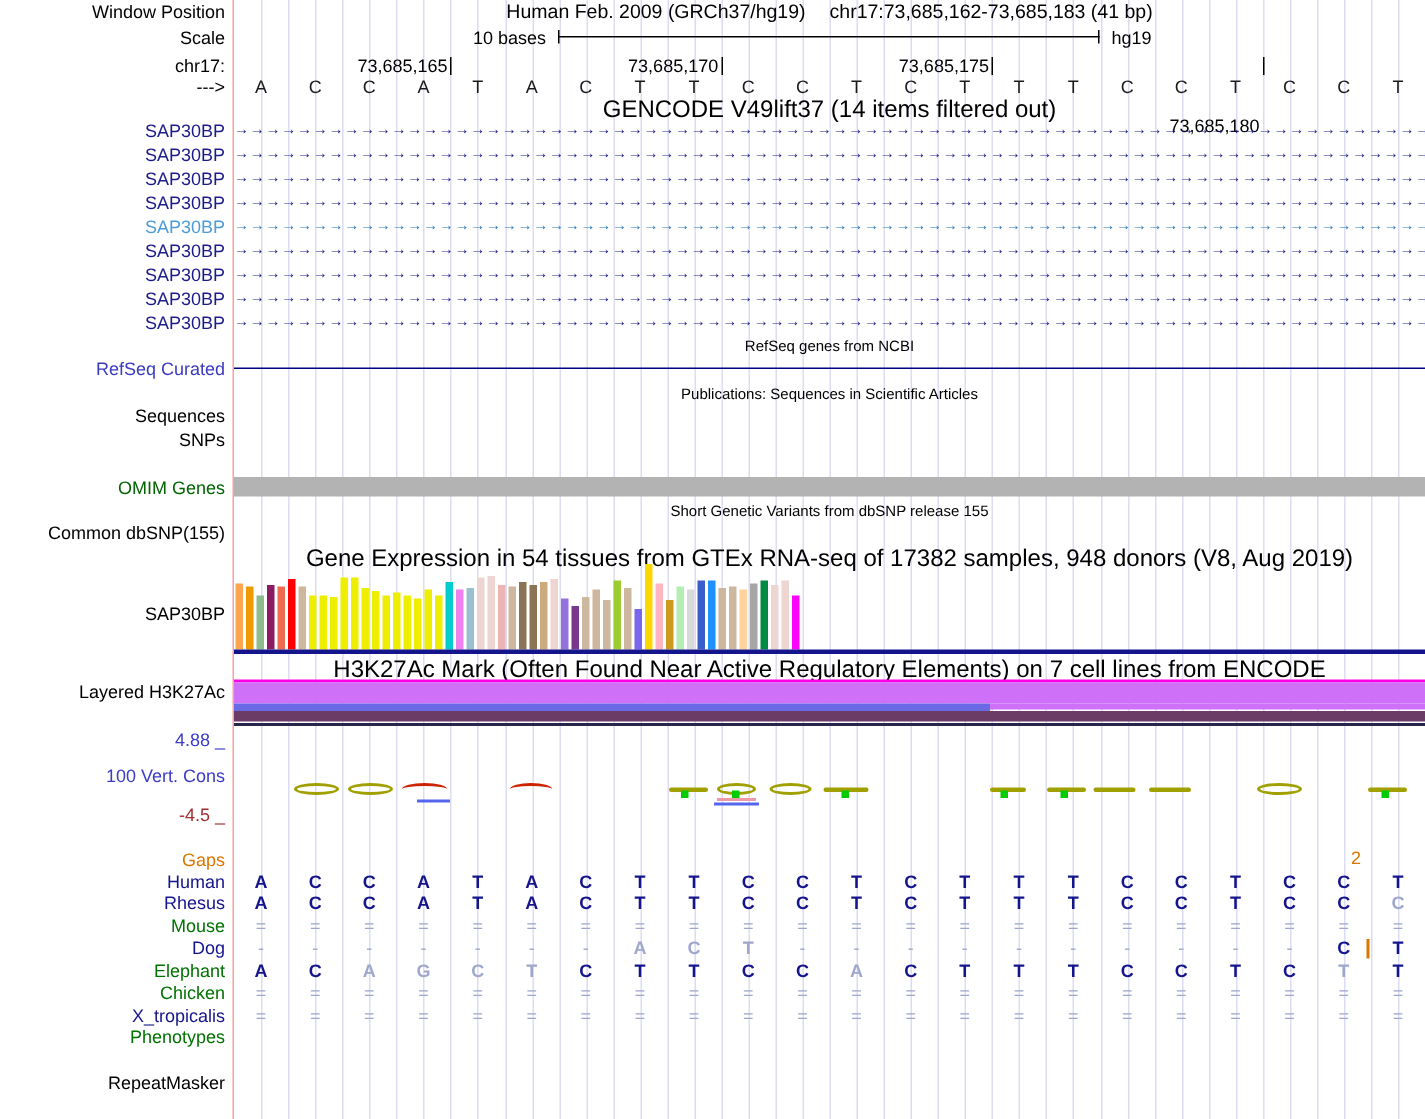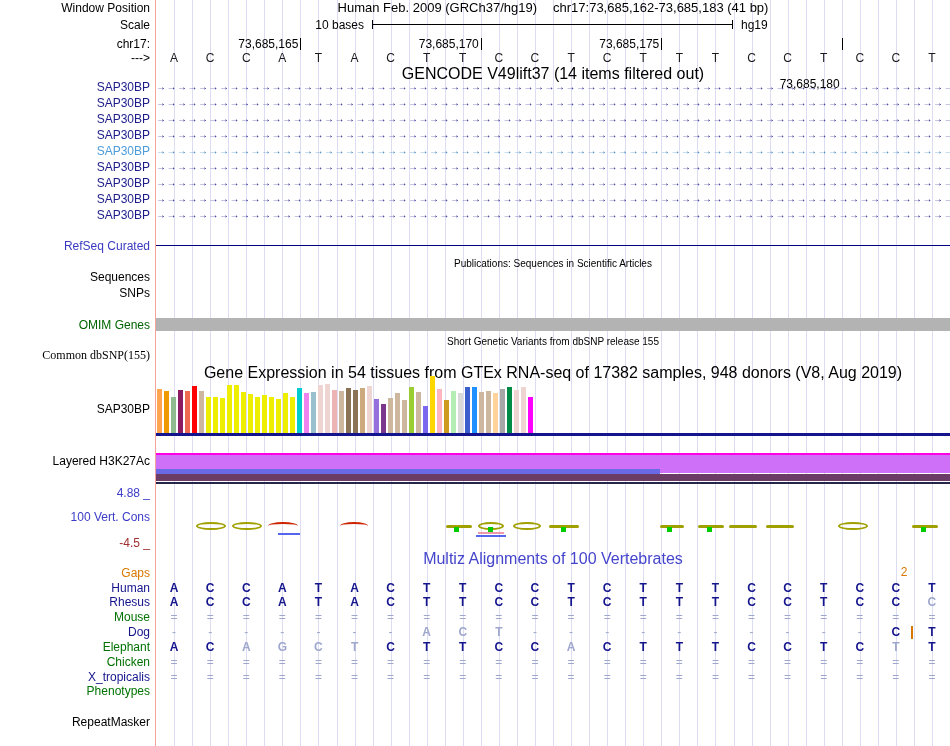--- a/index.html
+++ b/index.html
@@ -127,32 +127,33 @@
       <div style="position: absolute; left: 0px; top: 160px; width: 150px; text-align: right; font-size: 12px; line-height: 14px; color: rgb(27, 27, 138);">SAP30BP</div>
       <div style="position: absolute; left: 156px; top: 160px; width: 794px; height: 14px; line-height: 13px; font-size: 10px; letter-spacing: 0.5px; overflow: hidden; white-space: nowrap; color: rgb(27, 27, 138);">→→→→→→→→→→→→→→→→→→→→→→→→→→→→→→→→→→→→→→→→→→→→→→→→→→→→→→→→→→→→→→→→→→→→→→→→→→→→→→→→→→→→→→→→→→→→→→→</div>
       <div style="position: absolute; left: 0px; top: 176px; width: 150px; text-align: right; font-size: 12px; line-height: 14px; color: rgb(27, 27, 138);">SAP30BP</div>
       <div style="position: absolute; left: 156px; top: 176px; width: 794px; height: 14px; line-height: 13px; font-size: 10px; letter-spacing: 0.5px; overflow: hidden; white-space: nowrap; color: rgb(27, 27, 138);">→→→→→→→→→→→→→→→→→→→→→→→→→→→→→→→→→→→→→→→→→→→→→→→→→→→→→→→→→→→→→→→→→→→→→→→→→→→→→→→→→→→→→→→→→→→→→→→</div>
       <div style="position: absolute; left: 0px; top: 192px; width: 150px; text-align: right; font-size: 12px; line-height: 14px; color: rgb(27, 27, 138);">SAP30BP</div>
       <div style="position: absolute; left: 156px; top: 192px; width: 794px; height: 14px; line-height: 13px; font-size: 10px; letter-spacing: 0.5px; overflow: hidden; white-space: nowrap; color: rgb(27, 27, 138);">→→→→→→→→→→→→→→→→→→→→→→→→→→→→→→→→→→→→→→→→→→→→→→→→→→→→→→→→→→→→→→→→→→→→→→→→→→→→→→→→→→→→→→→→→→→→→→→</div>
       <div style="position: absolute; left: 0px; top: 208px; width: 150px; text-align: right; font-size: 12px; line-height: 14px; color: rgb(27, 27, 138);">SAP30BP</div>
       <div style="position: absolute; left: 156px; top: 208px; width: 794px; height: 14px; line-height: 13px; font-size: 10px; letter-spacing: 0.5px; overflow: hidden; white-space: nowrap; color: rgb(27, 27, 138);">→→→→→→→→→→→→→→→→→→→→→→→→→→→→→→→→→→→→→→→→→→→→→→→→→→→→→→→→→→→→→→→→→→→→→→→→→→→→→→→→→→→→→→→→→→→→→→→</div>
     </div>
 
+  <div class="ctitle small" style="top:226px;">RefSeq genes from NCBI</div>
   <div class="lbl" style="top:239px;color:#3A3AC0;">RefSeq Curated</div>
   <div class="abs" style="left:156px;top:245px;width:794px;height:1px;background:#000080;"></div>
 
   <div class="ctitle small" style="top:258px;">Publications: Sequences in Scientific Articles</div>
   <div class="lbl" style="top:270px;">Sequences</div>
   <div class="lbl" style="top:286px;">SNPs</div>
 
   <div class="abs" style="left:156px;top:318px;width:794px;height:13px;background:#B3B3B3;"></div>
   <div class="lbl" style="top:318px;color:#006400;">OMIM Genes</div>
 
   <div class="ctitle small" style="top:336px;">Short Genetic Variants from dbSNP release 155</div>
-  <div class="lbl" style="top:348px;font-family:Liberation Serif, serif;">Common dbSNP(155)</div>
+  <div class="lbl" style="top:348px;">Common dbSNP(155)</div>
 
   <div class="ctitle" style="top:366px;">Gene Expression in 54 tissues from GTEx RNA-seq of 17382 samples, 948 donors (V8, Aug 2019)</div>
   <div class="lbl" style="top:402px;">SAP30BP</div>
   <div id="gtex-bars">
       <div style="position: absolute; left: 157px; top: 389px; width: 5px; height: 44px; background: rgb(255, 165, 79);"></div>
       <div style="position: absolute; left: 164px; top: 391px; width: 5px; height: 42px; background: rgb(238, 154, 0);"></div>
       <div style="position: absolute; left: 171px; top: 397px; width: 5px; height: 36px; background: rgb(143, 188, 143);"></div>
       <div style="position: absolute; left: 178px; top: 390px; width: 5px; height: 43px; background: rgb(139, 28, 98);"></div>
       <div style="position: absolute; left: 185px; top: 391px; width: 5px; height: 42px; background: rgb(238, 106, 80);"></div>
       <div style="position: absolute; left: 192px; top: 386px; width: 5px; height: 47px; background: rgb(255, 0, 0);"></div>
@@ -200,20 +201,21 @@
       <div style="position: absolute; left: 486px; top: 391px; width: 5px; height: 42px; background: rgb(205, 183, 158);"></div>
       <div style="position: absolute; left: 493px; top: 393px; width: 5px; height: 40px; background: rgb(255, 211, 155);"></div>
       <div style="position: absolute; left: 500px; top: 389px; width: 5px; height: 44px; background: rgb(166, 166, 166);"></div>
       <div style="position: absolute; left: 507px; top: 387px; width: 5px; height: 46px; background: rgb(0, 139, 69);"></div>
       <div style="position: absolute; left: 514px; top: 390px; width: 5px; height: 43px; background: rgb(238, 213, 210);"></div>
       <div style="position: absolute; left: 521px; top: 387px; width: 5px; height: 46px; background: rgb(238, 213, 210);"></div>
       <div style="position: absolute; left: 528px; top: 397px; width: 5px; height: 36px; background: rgb(255, 0, 255);"></div>
     </div>
   <div class="abs" style="left:156px;top:433px;width:794px;height:3px;background:#14148C;"></div>
 
+  <div class="ctitle" style="top:440px;">H3K27Ac Mark (Often Found Near Active Regulatory Elements) on 7 cell lines from ENCODE</div>
   <div class="lbl" style="top:454px;">Layered H3K27Ac</div>
   <div id="h3k27ac-bars">
       <div style="position: absolute; left: 156px; top: 453px; width: 794px; height: 2px; background: rgb(255, 0, 230);"></div>
       <div style="position: absolute; left: 156px; top: 455px; width: 794px; height: 14px; background: rgb(206, 112, 248);"></div>
       <div style="position: absolute; left: 156px; top: 469px; width: 504px; height: 5px; background: rgb(106, 106, 230);"></div>
       <div style="position: absolute; left: 660px; top: 469px; width: 290px; height: 4px; background: rgb(206, 112, 248);"></div>
       <div style="position: absolute; left: 156px; top: 474px; width: 794px; height: 7px; background: rgb(107, 60, 102);"></div>
       <div style="position: absolute; left: 156px; top: 482px; width: 794px; height: 2px; background: rgb(38, 38, 74);"></div>
     </div>
 
@@ -239,21 +241,20 @@
       <div style="position: absolute; left: 667px; top: 527px; width: 5px; height: 5px; background: rgb(0, 204, 0);"></div>
       <div style="position: absolute; left: 698px; top: 525px; width: 26px; height: 3px; background: rgb(160, 160, 0); border-radius: 2px;"></div>
       <div style="position: absolute; left: 707px; top: 527px; width: 5px; height: 5px; background: rgb(0, 204, 0);"></div>
       <div style="position: absolute; left: 729px; top: 525px; width: 28px; height: 3px; background: rgb(160, 160, 0); border-radius: 2px;"></div>
       <div style="position: absolute; left: 766px; top: 525px; width: 28px; height: 3px; background: rgb(160, 160, 0); border-radius: 2px;"></div>
       <div style="position: absolute; left: 838px; top: 522px; width: 30px; height: 8px; border: 2px solid rgb(160, 160, 0); border-radius: 50%; box-sizing: border-box;"></div>
       <div style="position: absolute; left: 912px; top: 525px; width: 26px; height: 3px; background: rgb(160, 160, 0); border-radius: 2px;"></div>
       <div style="position: absolute; left: 921px; top: 527px; width: 5px; height: 5px; background: rgb(0, 204, 0);"></div>
     </div>
 
-  <div class="ctitle" style="top:552px;color:#4545CC;">Multiz Alignments of 100 Vertebrates</div>
   <div id="multiz-rows">
       <div style="position: absolute; left: 0px; top: 566px; width: 150px; text-align: right; font-size: 12px; line-height: 14px; color: rgb(217, 119, 0);">Gaps</div>
       <div style="position: absolute; left: 0px; top: 581px; width: 150px; text-align: right; font-size: 12px; line-height: 14px; color: rgb(20, 20, 140);">Human</div>
       <div style="position: absolute; left: 156px; top: 581px; width: 36.1px; text-align: center; font-size: 12px; line-height: 14px; font-weight: bold; color: rgb(20, 20, 140);">A</div>
       <div style="position: absolute; left: 192.1px; top: 581px; width: 36.1px; text-align: center; font-size: 12px; line-height: 14px; font-weight: bold; color: rgb(20, 20, 140);">C</div>
       <div style="position: absolute; left: 228.2px; top: 581px; width: 36.1px; text-align: center; font-size: 12px; line-height: 14px; font-weight: bold; color: rgb(20, 20, 140);">C</div>
       <div style="position: absolute; left: 264.3px; top: 581px; width: 36.1px; text-align: center; font-size: 12px; line-height: 14px; font-weight: bold; color: rgb(20, 20, 140);">A</div>
       <div style="position: absolute; left: 300.4px; top: 581px; width: 36.1px; text-align: center; font-size: 12px; line-height: 14px; font-weight: bold; color: rgb(20, 20, 140);">T</div>
       <div style="position: absolute; left: 336.5px; top: 581px; width: 36.1px; text-align: center; font-size: 12px; line-height: 14px; font-weight: bold; color: rgb(20, 20, 140);">A</div>
       <div style="position: absolute; left: 372.5px; top: 581px; width: 36.1px; text-align: center; font-size: 12px; line-height: 14px; font-weight: bold; color: rgb(20, 20, 140);">C</div>

